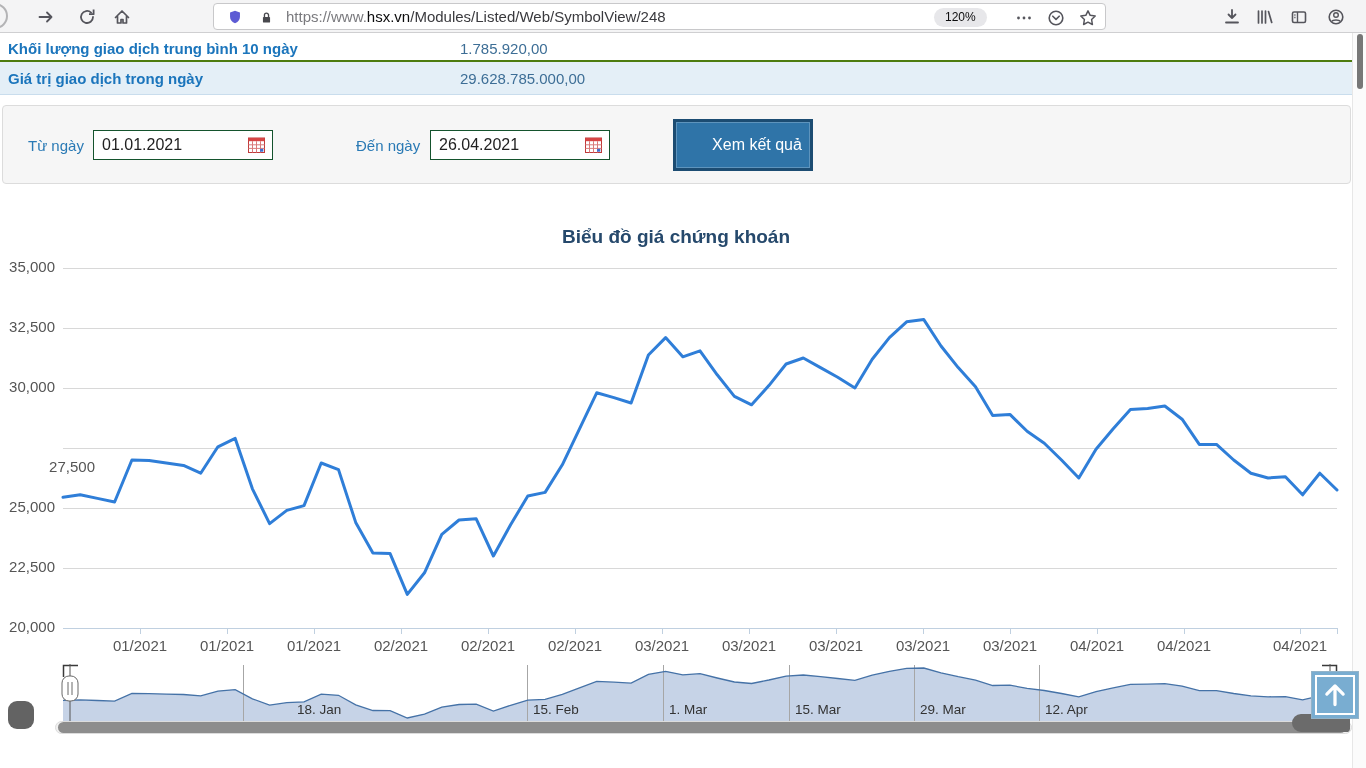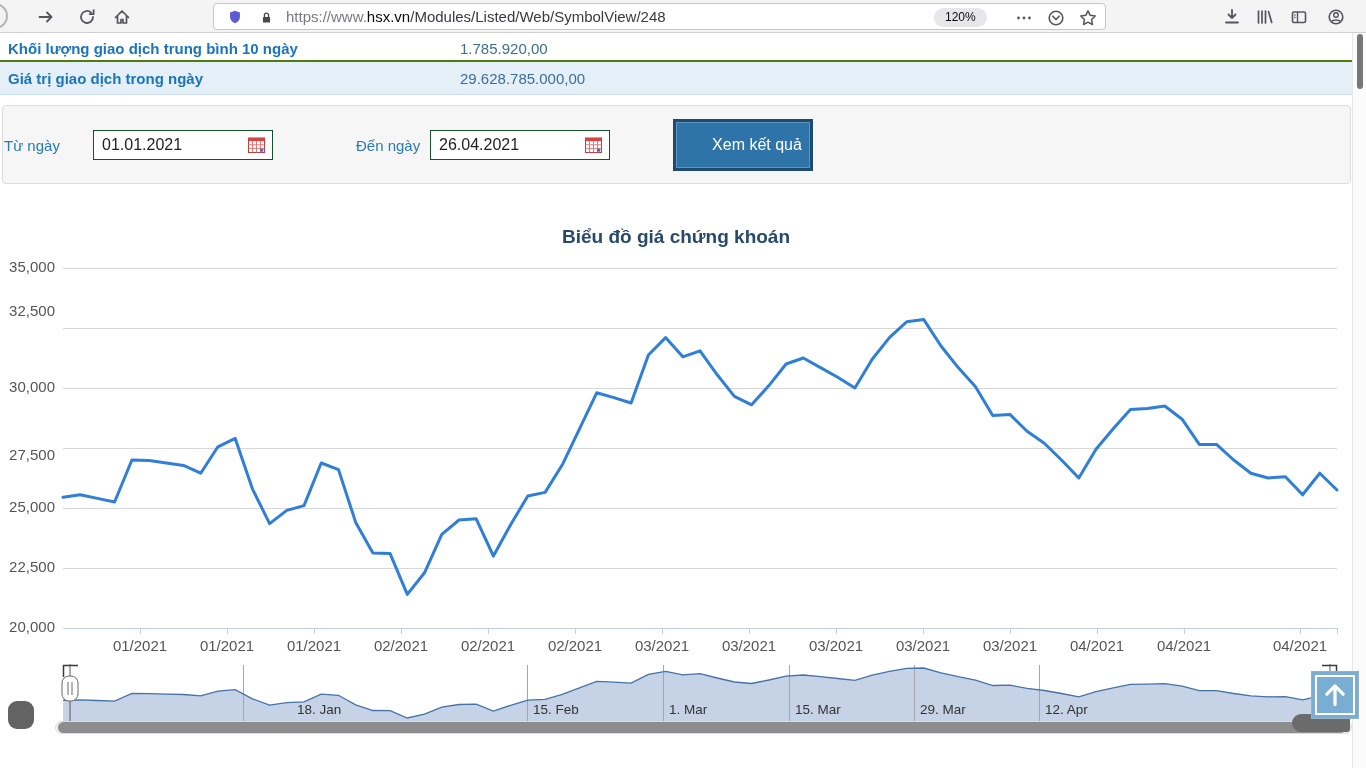--- a/index.html
+++ b/index.html
@@ -159,21 +159,21 @@
 <div class="statrow row1">
   <span class="lbl" style="top:7px;">Khối lượng giao dịch trung bình 10 ngày</span>
   <span class="val" style="top:7px;">1.785.920,00</span>
 </div>
 <div class="statrow row2">
   <span class="lbl" style="top:8px;">Giá trị giao dịch trong ngày</span>
   <span class="val" style="top:8px;">29.628.785.000,00</span>
 </div>
 
 <div class="panel">
-  <span class="flabel" style="left:1px;">Từ ngày</span>
+  <span class="flabel" style="left:25px;">Từ ngày</span>
   <div class="dinput" style="left:90px;">
     <span class="dval">01.01.2021</span>
     <span class="cal">
       <svg width="17" height="16" viewBox="0 0 17 16">
           <rect x="0.5" y="1" width="16" height="14.5" fill="#fff" stroke="#c03a3a"></rect>
           <rect x="0.5" y="1" width="16" height="3.2" fill="#d64545"></rect>
           <path d="M4.5 4.2v11.3M8.5 4.2v11.3M12.5 4.2v11.3M.5 7.8h16M.5 11.4h16" stroke="#d97b7b" stroke-width="1"></path>
           <rect x="12.1" y="11.8" width="3.2" height="2.9" fill="#3b6fd4"></rect>
         </svg>
     </span>
@@ -215,23 +215,23 @@
     <line x1="923" y1="378" x2="923" y2="384" stroke="#c0d0e0" stroke-width="1" shape-rendering="crispEdges"></line>
     <line x1="1010" y1="378" x2="1010" y2="384" stroke="#c0d0e0" stroke-width="1" shape-rendering="crispEdges"></line>
     <line x1="1097" y1="378" x2="1097" y2="384" stroke="#c0d0e0" stroke-width="1" shape-rendering="crispEdges"></line>
     <line x1="1184" y1="378" x2="1184" y2="384" stroke="#c0d0e0" stroke-width="1" shape-rendering="crispEdges"></line>
     <line x1="1300" y1="378" x2="1300" y2="384" stroke="#c0d0e0" stroke-width="1" shape-rendering="crispEdges"></line>
     <line x1="1337" y1="378" x2="1337" y2="384" stroke="#c0d0e0" stroke-width="1" shape-rendering="crispEdges"></line>
     <polyline points="63.0,247.2 80.2,244.8 97.4,248.4 114.6,252.0 131.9,210.0 149.1,210.6 166.3,213.0 183.5,215.4 200.7,223.2 217.9,196.8 235.2,188.4 252.4,238.8 269.6,273.6 286.8,260.4 304.0,255.6 321.2,213.0 338.5,219.6 355.7,272.4 372.9,303.0 390.1,303.6 407.3,344.4 424.5,322.8 441.8,284.4 459.0,270.0 476.2,268.8 493.4,306.0 510.6,274.8 527.8,246.0 545.1,242.4 562.3,214.8 579.5,178.8 596.7,142.8 613.9,147.6 631.1,153.0 648.4,105.0 665.6,87.6 682.8,106.8 700.0,100.8 717.2,124.8 734.4,146.4 751.6,154.8 768.9,135.6 786.1,114.0 803.3,108.0 820.5,117.6 837.7,127.2 854.9,138.0 872.2,109.2 889.4,87.6 906.6,71.8 923.8,69.6 941.0,96.0 958.2,117.6 975.5,136.8 992.7,165.6 1009.9,164.4 1027.1,181.2 1044.3,193.2 1061.5,210.0 1078.8,228.0 1096.0,199.2 1113.2,178.8 1130.4,159.6 1147.6,158.4 1164.8,156.0 1182.1,169.2 1199.3,194.4 1216.5,194.4 1233.7,210.0 1250.9,223.2 1268.1,228.0 1285.4,226.8 1302.6,244.8 1319.8,223.2 1337.0,240.0" fill="none" stroke="#2f7ed8" stroke-width="3" stroke-linejoin="round" stroke-linecap="round"></polyline>
   </svg>
 <div id="ylabels">
     <div class="ylab" style="top: 258px;">35,000</div>
-    <div class="ylab" style="top: 302px;">32,500</div>
+    <div class="ylab" style="top: 318px;">32,500</div>
     <div class="ylab" style="top: 378px;">30,000</div>
-    <div class="ylab" style="top: 446px;">27,500</div>
+    <div class="ylab" style="top: 458px; margin-left: 40px;">27,500</div>
     <div class="ylab" style="top: 498px;">25,000</div>
     <div class="ylab" style="top: 558px;">22,500</div>
     <div class="ylab" style="top: 618px;">20,000</div>
   </div>
 <div id="xlabels">
     <div class="xlab" style="left: 105px;">01/2021</div>
     <div class="xlab" style="left: 192px;">01/2021</div>
     <div class="xlab" style="left: 279px;">01/2021</div>
     <div class="xlab" style="left: 366px;">02/2021</div>
     <div class="xlab" style="left: 453px;">02/2021</div>

